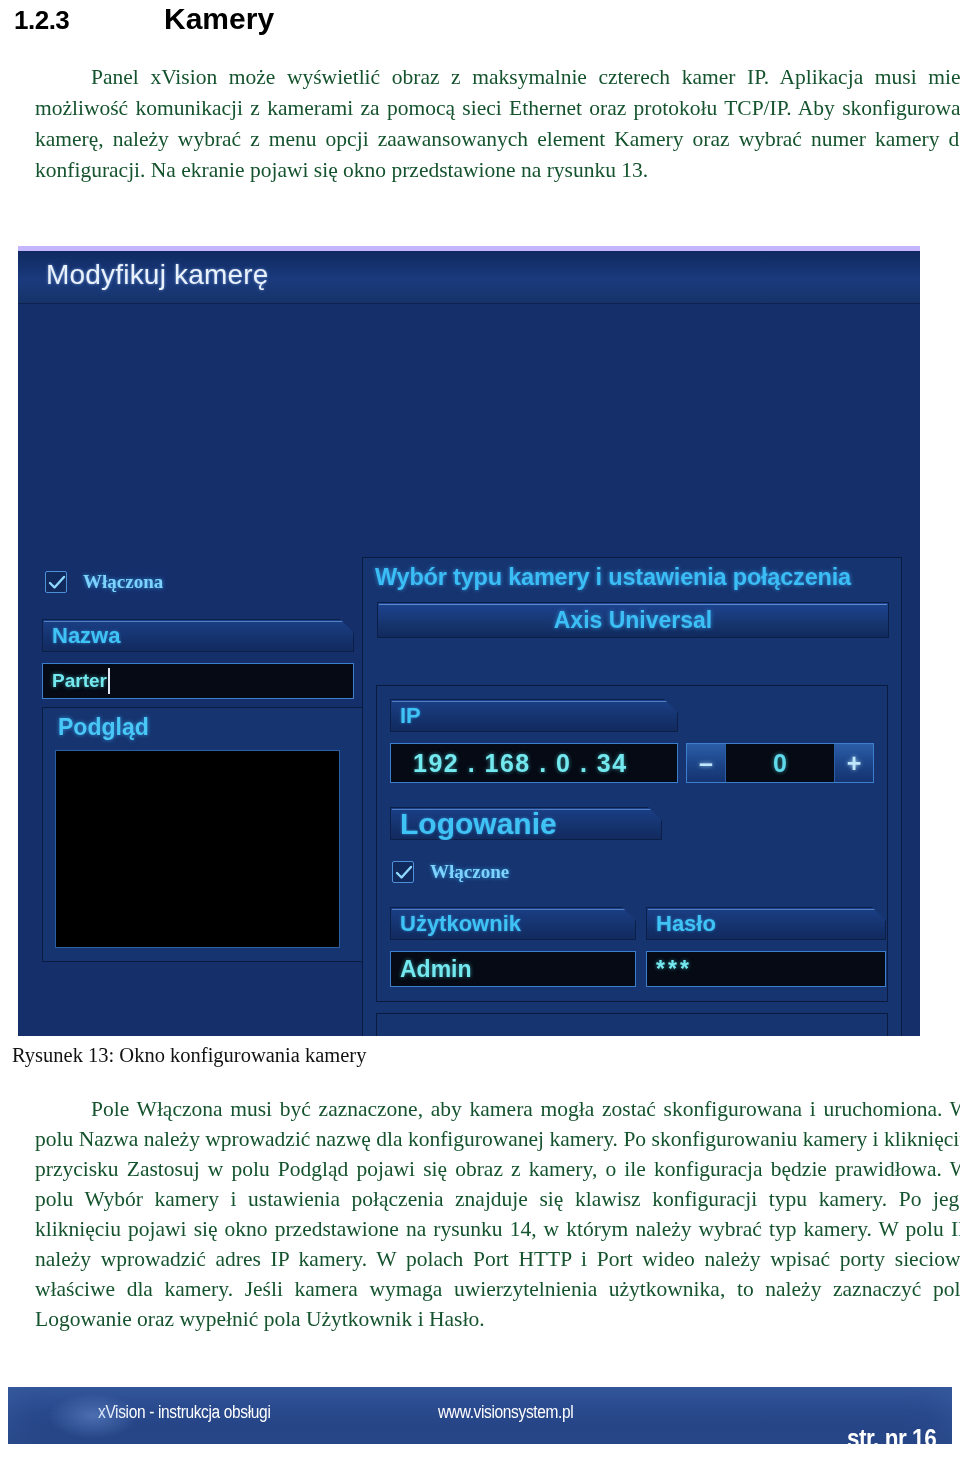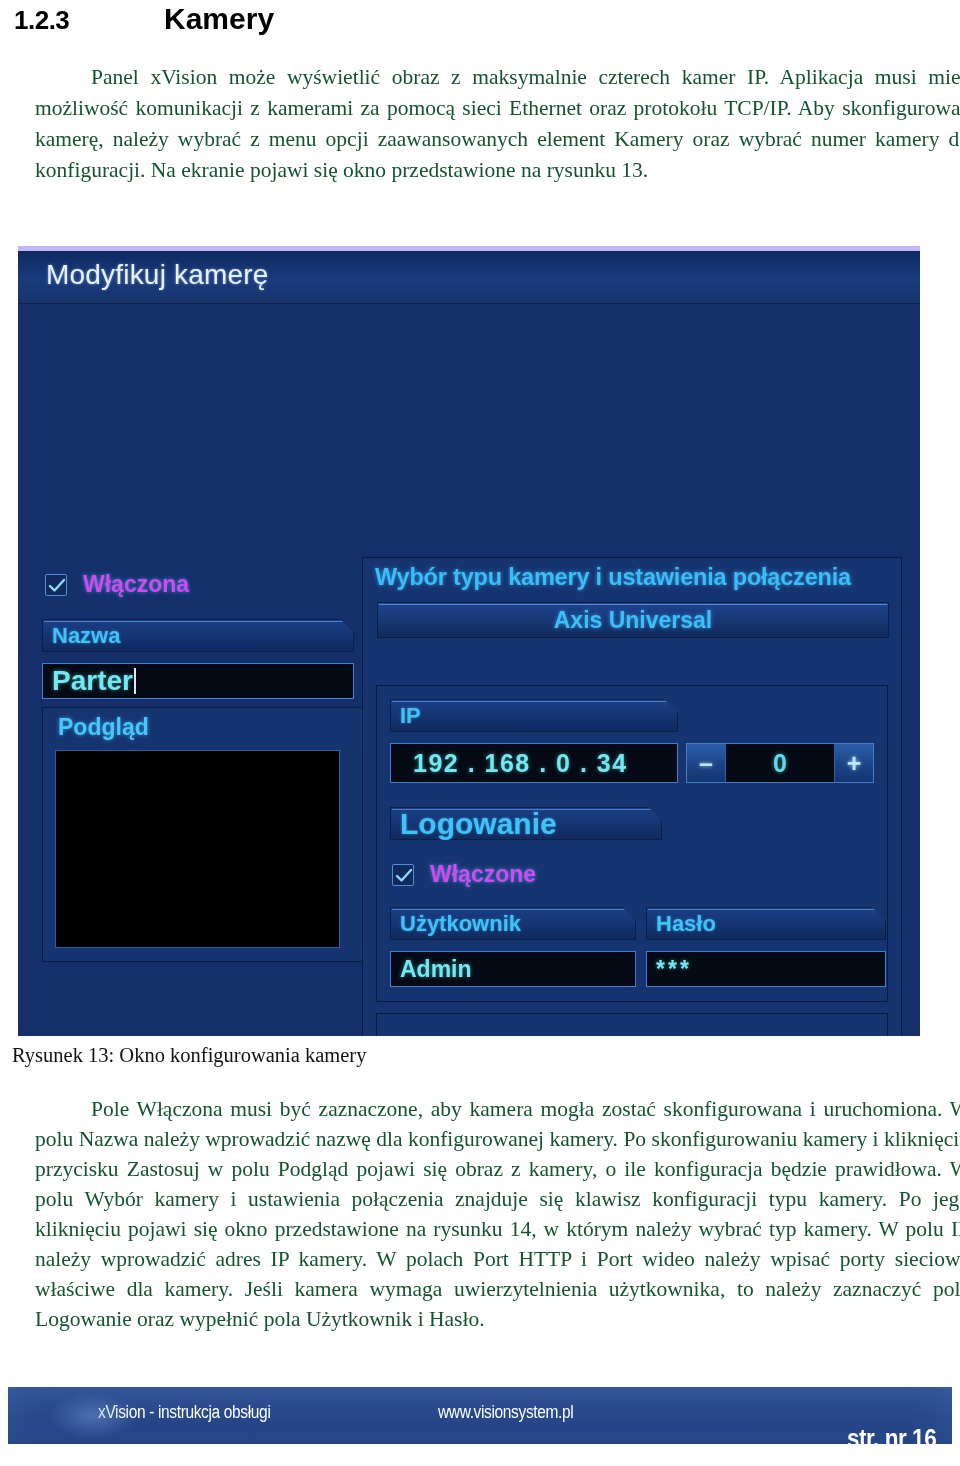--- a/index.html
+++ b/index.html
@@ -218,31 +218,32 @@
     height: 22px;
     border: 1px solid #4d8fd8;
     background: #102a5e;
     box-sizing: border-box;
     position: relative;
     border-radius: 2px;
   }
   .chk svg { position: absolute; left: 2px; top: 3px; }
   .chk-label {
     margin-left: 16px;
-    font-size: 23px;
-    font-weight: bold;
-    color: #d946ef;
+    font-size: 19px;
+    font-weight: bold;
+    color: #7dd3fc;
     text-shadow: 0 0 4px rgba(60,180,255,0.7);
+    font-family: Liberation Serif, serif;
   }
 
   
   #chk-enabled { left: 27px; top: 320px; }
 
   #lbl-nazwa { left: 24px; top: 368px; width: 312px; height: 33px; font-size: 22px; }
-  #inp-nazwa { left: 24px; top: 412px; width: 312px; height: 36px; font-size: 28px; }
+  #inp-nazwa { left: 24px; top: 412px; width: 312px; height: 36px; font-size: 19px; }
   #caret {
     display: inline-block;
     width: 2px;
     height: 26px;
     background: #dfe9f5;
     margin-left: 1px;
   }
 
   #grp-podglad { left: 24px; top: 456px; width: 368px; height: 255px; }
   #lbl-podglad {

